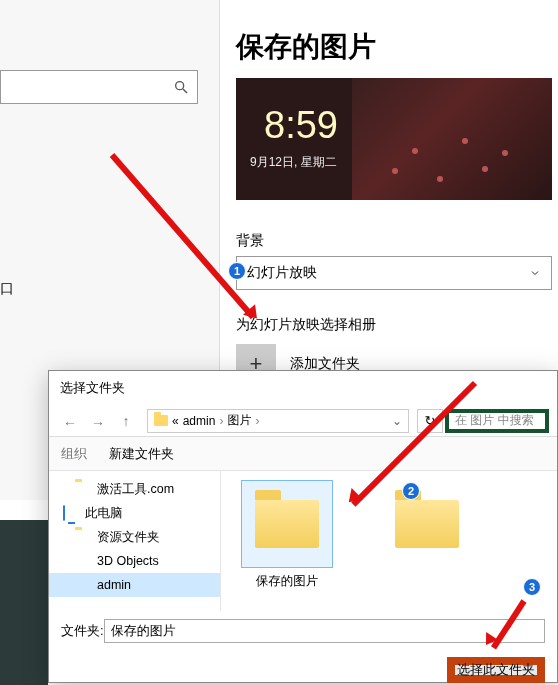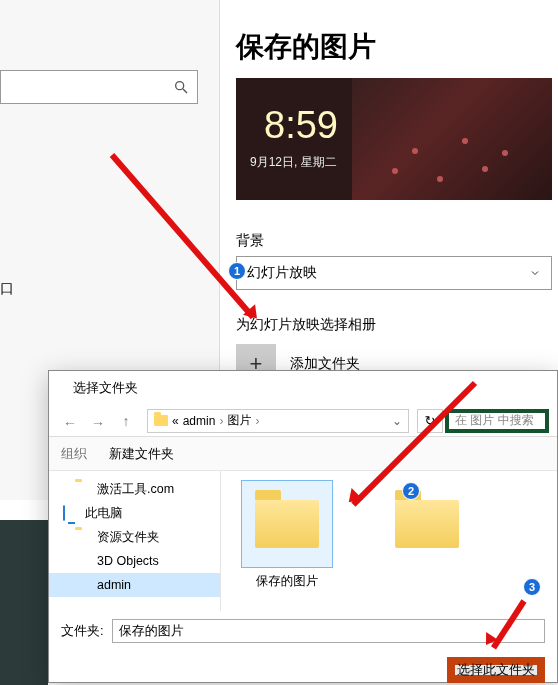--- a/index.html
+++ b/index.html
@@ -33,21 +33,21 @@
   
   .badge { position: absolute; width: 18px; height: 18px; border-radius: 50%; background: #1a6dd6; border: 1px solid #fff; color: #fff; font-size: 11px; font-weight: bold; display: flex; align-items: center; justify-content: center; z-index: 50; }
 
   
   .arrow { position: absolute; z-index: 40; pointer-events: none; }
   .arrow .shaft { position: absolute; background: #e01010; height: 6px; transform-origin: left center; }
   .arrow .head { position: absolute; width: 0; height: 0; border-style: solid; }
 
   
   .dialog { position: absolute; left: 48px; top: 370px; width: 510px; height: 313px; background: #fff; border: 1px solid #888; box-shadow: 0 6px 24px rgba(0,0,0,.25); z-index: 30; }
-  .dlg-title { padding: 8px 24px; font-size: 13px; }
+  .dlg-title { padding: 8px 11px; font-size: 13px; }
   .dlg-nav { display: flex; align-items: center; height: 32px; border-bottom: 1px solid #ddd; padding: 0 8px; gap: 2px; }
   .nav-btn { width: 26px; height: 24px; display: flex; align-items: center; justify-content: center; color: #777; font-size: 14px; }
   .addr-bar { flex: 1; height: 24px; border: 1px solid #ccc; display: flex; align-items: center; padding: 0 6px; font-size: 12px; gap: 4px; margin: 0 6px; }
   .addr-bar span.sep { color: #888; }
   .refresh-btn { width: 26px; height: 24px; border: 1px solid #ccc; display: flex; align-items: center; justify-content: center; font-size: 13px; }
   .dlg-search { width: 104px; height: 24px; border: 4px solid #14532d; font-size: 12px; color: #888; padding: 0 6px; display: flex; align-items: center; }
 
   .dlg-toolbar { display: flex; align-items: center; height: 34px; padding: 0 12px; gap: 22px; font-size: 13px; border-bottom: 1px solid #e5e5e5; background: #fafafa; }
   .dlg-toolbar .org { color: #737373; }
 
@@ -64,21 +64,21 @@
   .disk-shape { width: 15px; height: 11px; background: #6fb4e8; border-radius: 1px; position: relative; }
 
   .file-pane { flex: 1; padding: 10px 16px; display: flex; gap: 40px; }
   .folder-item { width: 100px; text-align: center; font-size: 12.5px; }
   .folder-item.selected .big-folder { outline: 1px solid #7abaf0; background: #e5f3ff; }
   .big-folder { width: 90px; height: 86px; display: flex; align-items: center; justify-content: center; margin: 0 auto 6px; }
   .big-folder-shape { width: 64px; height: 48px; background: linear-gradient(#ffe79a, #f4cf5d); border-radius: 2px; position: relative; }
   .big-folder-shape::before { content: ""; position: absolute; left: 0; top: -10px; width: 26px; height: 10px; background: #f4cf5d; border-radius: 2px 2px 0 0; }
 
   .dlg-bottom { padding: 8px 12px 0; }
-  .folder-field-row { display: flex; align-items: center; gap: 8px; font-size: 13px; margin-bottom: 14px; }
+  .folder-field-row { display: flex; align-items: center; font-size: 13px; margin-bottom: 14px; }
   .folder-field-row label { white-space: nowrap; }
   .folder-field { flex: 1; height: 24px; border: 1px solid #aaa; padding: 0 6px; font-size: 13px; }
   .dlg-buttons { display: flex; justify-content: flex-end; gap: 10px; }
   .dlg-btn { min-width: 98px; height: 26px; border: 1px solid #888; background: #e9e9e9; font-size: 13px; display: flex; align-items: center; justify-content: center; }
   .dlg-btn.primary { border: 8px solid #c2410c; }
 
   
   .bgstrip { position: absolute; left: 0; top: 520px; width: 48px; height: 165px; background: #2c3a3a; z-index: 1; }
 </style>
 </head>

